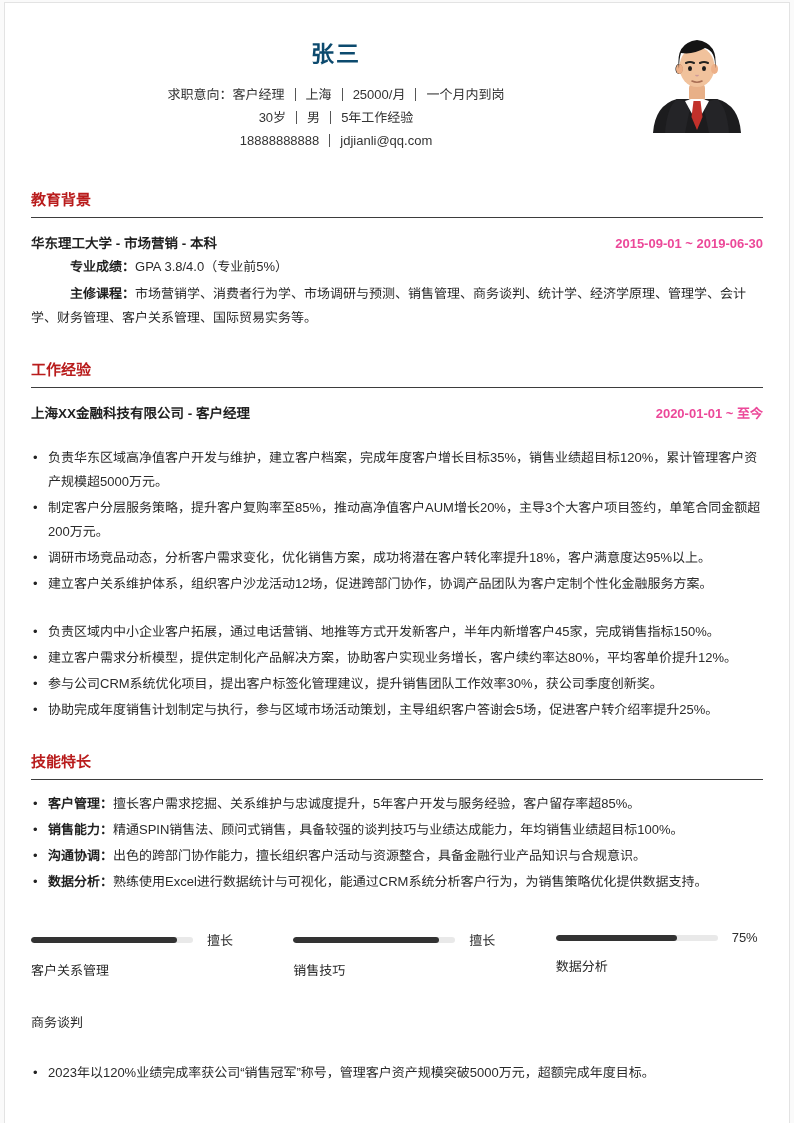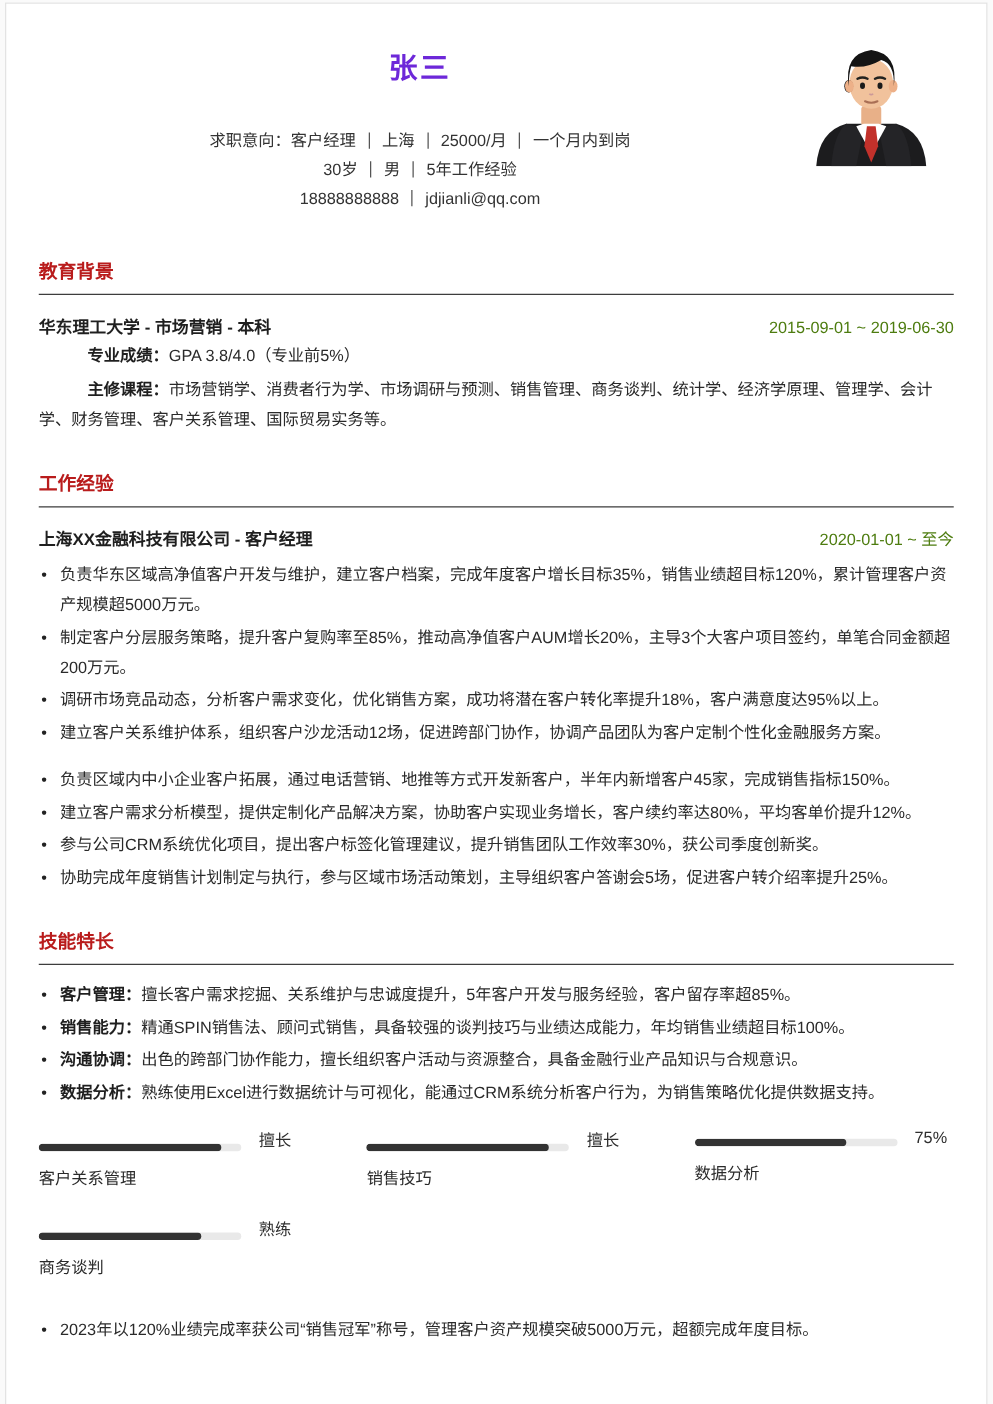--- a/index.html
+++ b/index.html
@@ -7,53 +7,53 @@
   body { font-family:"Liberation Sans","DejaVu Sans",sans-serif; color:#2a2a2a; }
 
   .card {
     position:absolute; left:4px; top:2px; width:786px; height:1140px;
     background:#ffffff; border:1px solid #e3e3e3; padding:24px 26px 0 26px;
   }
 
   
   .top { display:flex; align-items:flex-start; margin-bottom:38px; }
   .head-center { flex:1; text-align:center; padding-top:8px; }
-  .cand-name { font-size:23px; font-weight:bold; color:#6d28d9; letter-spacing:2px; margin-bottom:32px; }
+  .cand-name { font-size:23px; font-weight:bold; color:#0c4a6e; letter-spacing:2px; margin-bottom:14px; }
   .info-line { font-size:13px; color:#333; line-height:23px; white-space:nowrap; }
   .info-line .b { font-weight:normal; }
   .vbar { display:inline-block; width:1px; height:13px; background:#555; margin:0 10px; vertical-align:-2px; }
   .photo { width:112px; height:104px; margin-right:10px; margin-top:2px; flex:0 0 auto; background:#fff; }
   .photo svg { width:100%; height:100%; display:block; }
 
   
   .sec { margin-top:30px; }
   .sec-title {
     font-size:15px; font-weight:bold; color:#b91c1c; line-height:20px;
     padding-bottom:7px; border-bottom:1.5px solid #3d3d3d;
   }
 
   .row-split { display:flex; justify-content:space-between; align-items:baseline; margin-top:14px; }
   .item-title { font-size:13.5px; font-weight:bold; color:#1f1f1f; }
-  .item-date { font-size:13px; color:#4d7c0f; }
+  .item-date { font-size:13px; color:#ec4899;font-weight:bold; }
 
   .detail-line { font-size:13px; line-height:24px; margin-top:3px; }
   .detail-line .lbl { font-weight:bold; color:#1f1f1f;margin-left:39px; }
 
-  ul.blist { list-style:none; margin-top:8px; }
+  ul.blist { list-style:none; margin-top:24px; }
   ul.blist li {
     position:relative; font-size:13px; line-height:24px; padding-left:17px; margin-top:2px;
   }
   ul.blist li::before {
     content:"•"; position:absolute; left:2px; top:0; color:#222; font-size:13px;
   }
   ul.blist li .lbl { font-weight:bold; color:#1f1f1f; }
 
   
   .bars { display:grid; grid-template-columns:repeat(3, 1fr); column-gap:55px; row-gap:22px; margin-top:16px; }
-  .bar-row { display:flex; align-items:flex-end; }
+  .bar-row { display:flex; align-items:center;margin-top:20px; }
   .track { width:162px; height:6px; border-radius:3px; background:#e9e9e9; overflow:hidden; }
   .fill { height:6px; border-radius:3px; background:#333; width:0; }
   .bar-label { font-size:13px; color:#2e2e2e; margin-left:14px; }
   .bar-name { font-size:13px; color:#2a2a2a; margin-top:11px; }
 </style>
 </head>
 <body>
 
 <div class="card">
 
@@ -165,26 +165,20 @@
       <div class="bar-cell">
         <div class="bar-row">
           <div class="track">
               <div class="fill" style="width: 75%;"></div>
             </div>
           <span class="bar-label">75%</span>
         </div>
         <div class="bar-name">数据分析</div>
       </div>
       <div class="bar-cell">
-        <div class="bar-row">
-          <div class="track">
-              <div class="fill" style="width: 80%;"></div>
-            </div>
-          <span class="bar-label">熟练</span>
-        </div>
         <div class="bar-name">商务谈判</div>
       </div>
     </div>
   </div>
 
   <div class="sec">
     <ul class="blist" style="margin-top:12px">
       <li>2023年以120%业绩完成率获公司“销售冠军”称号，管理客户资产规模突破5000万元，超额完成年度目标。</li>
 
     </ul>

